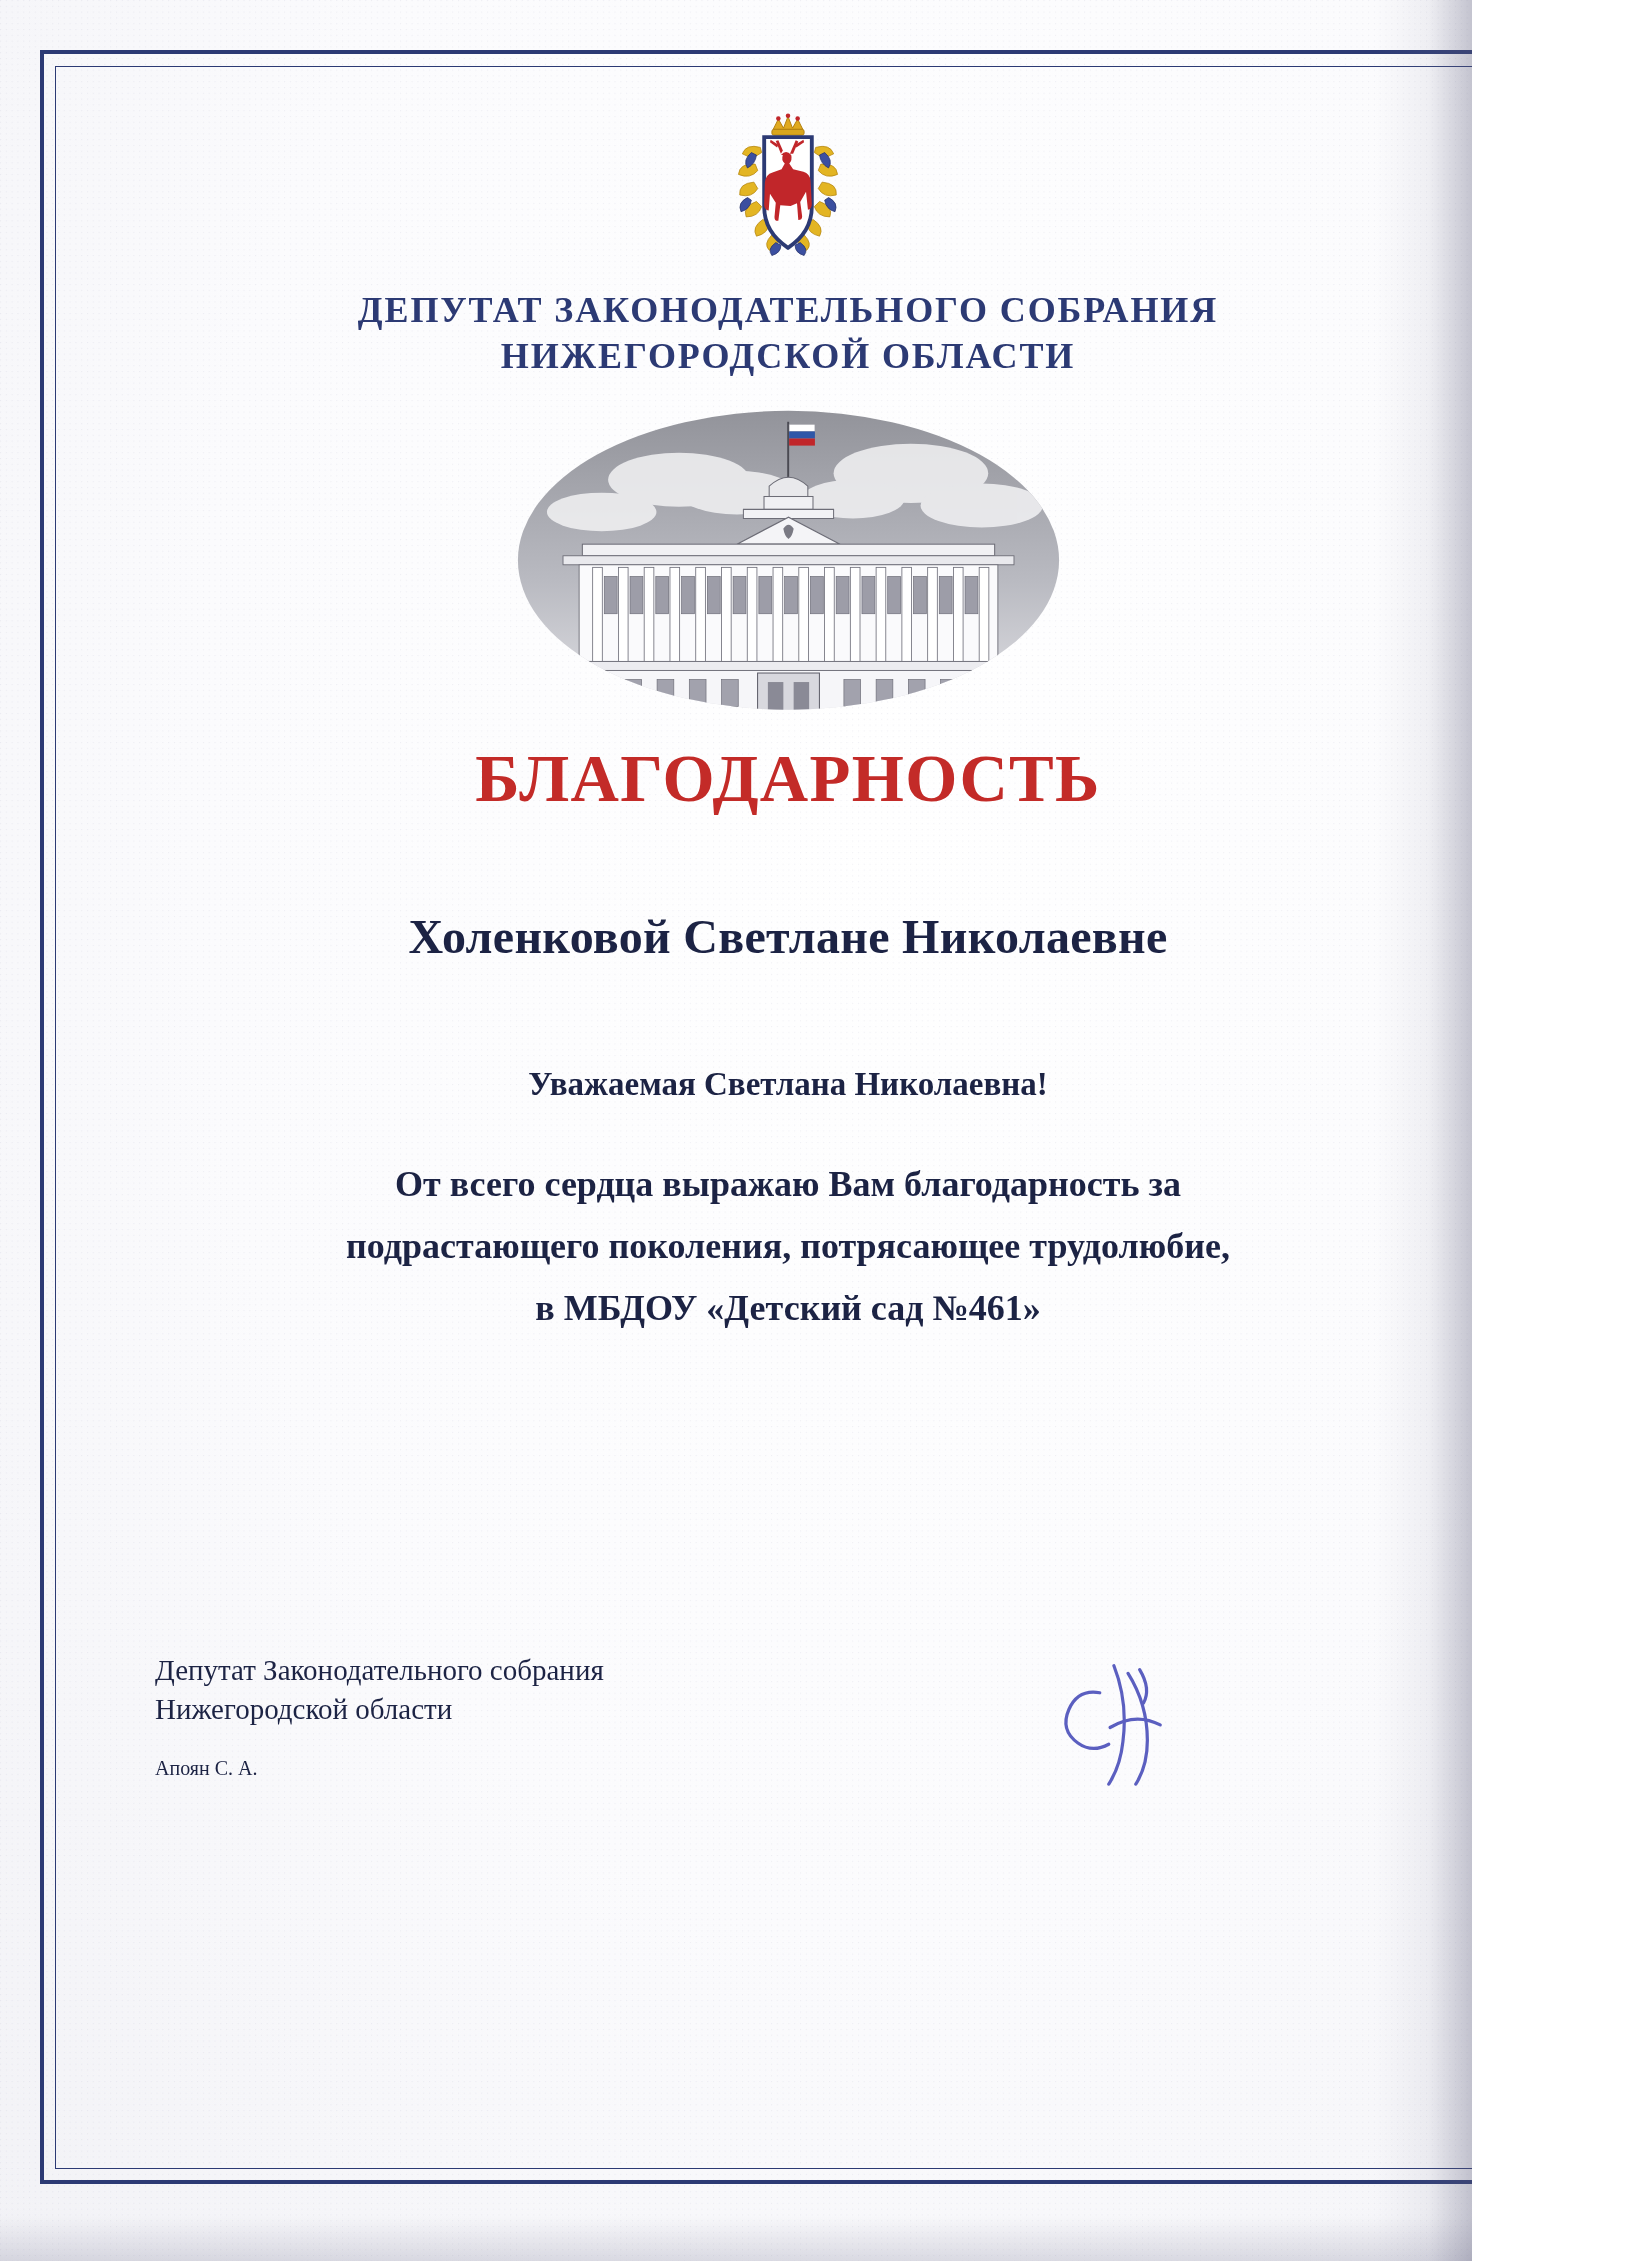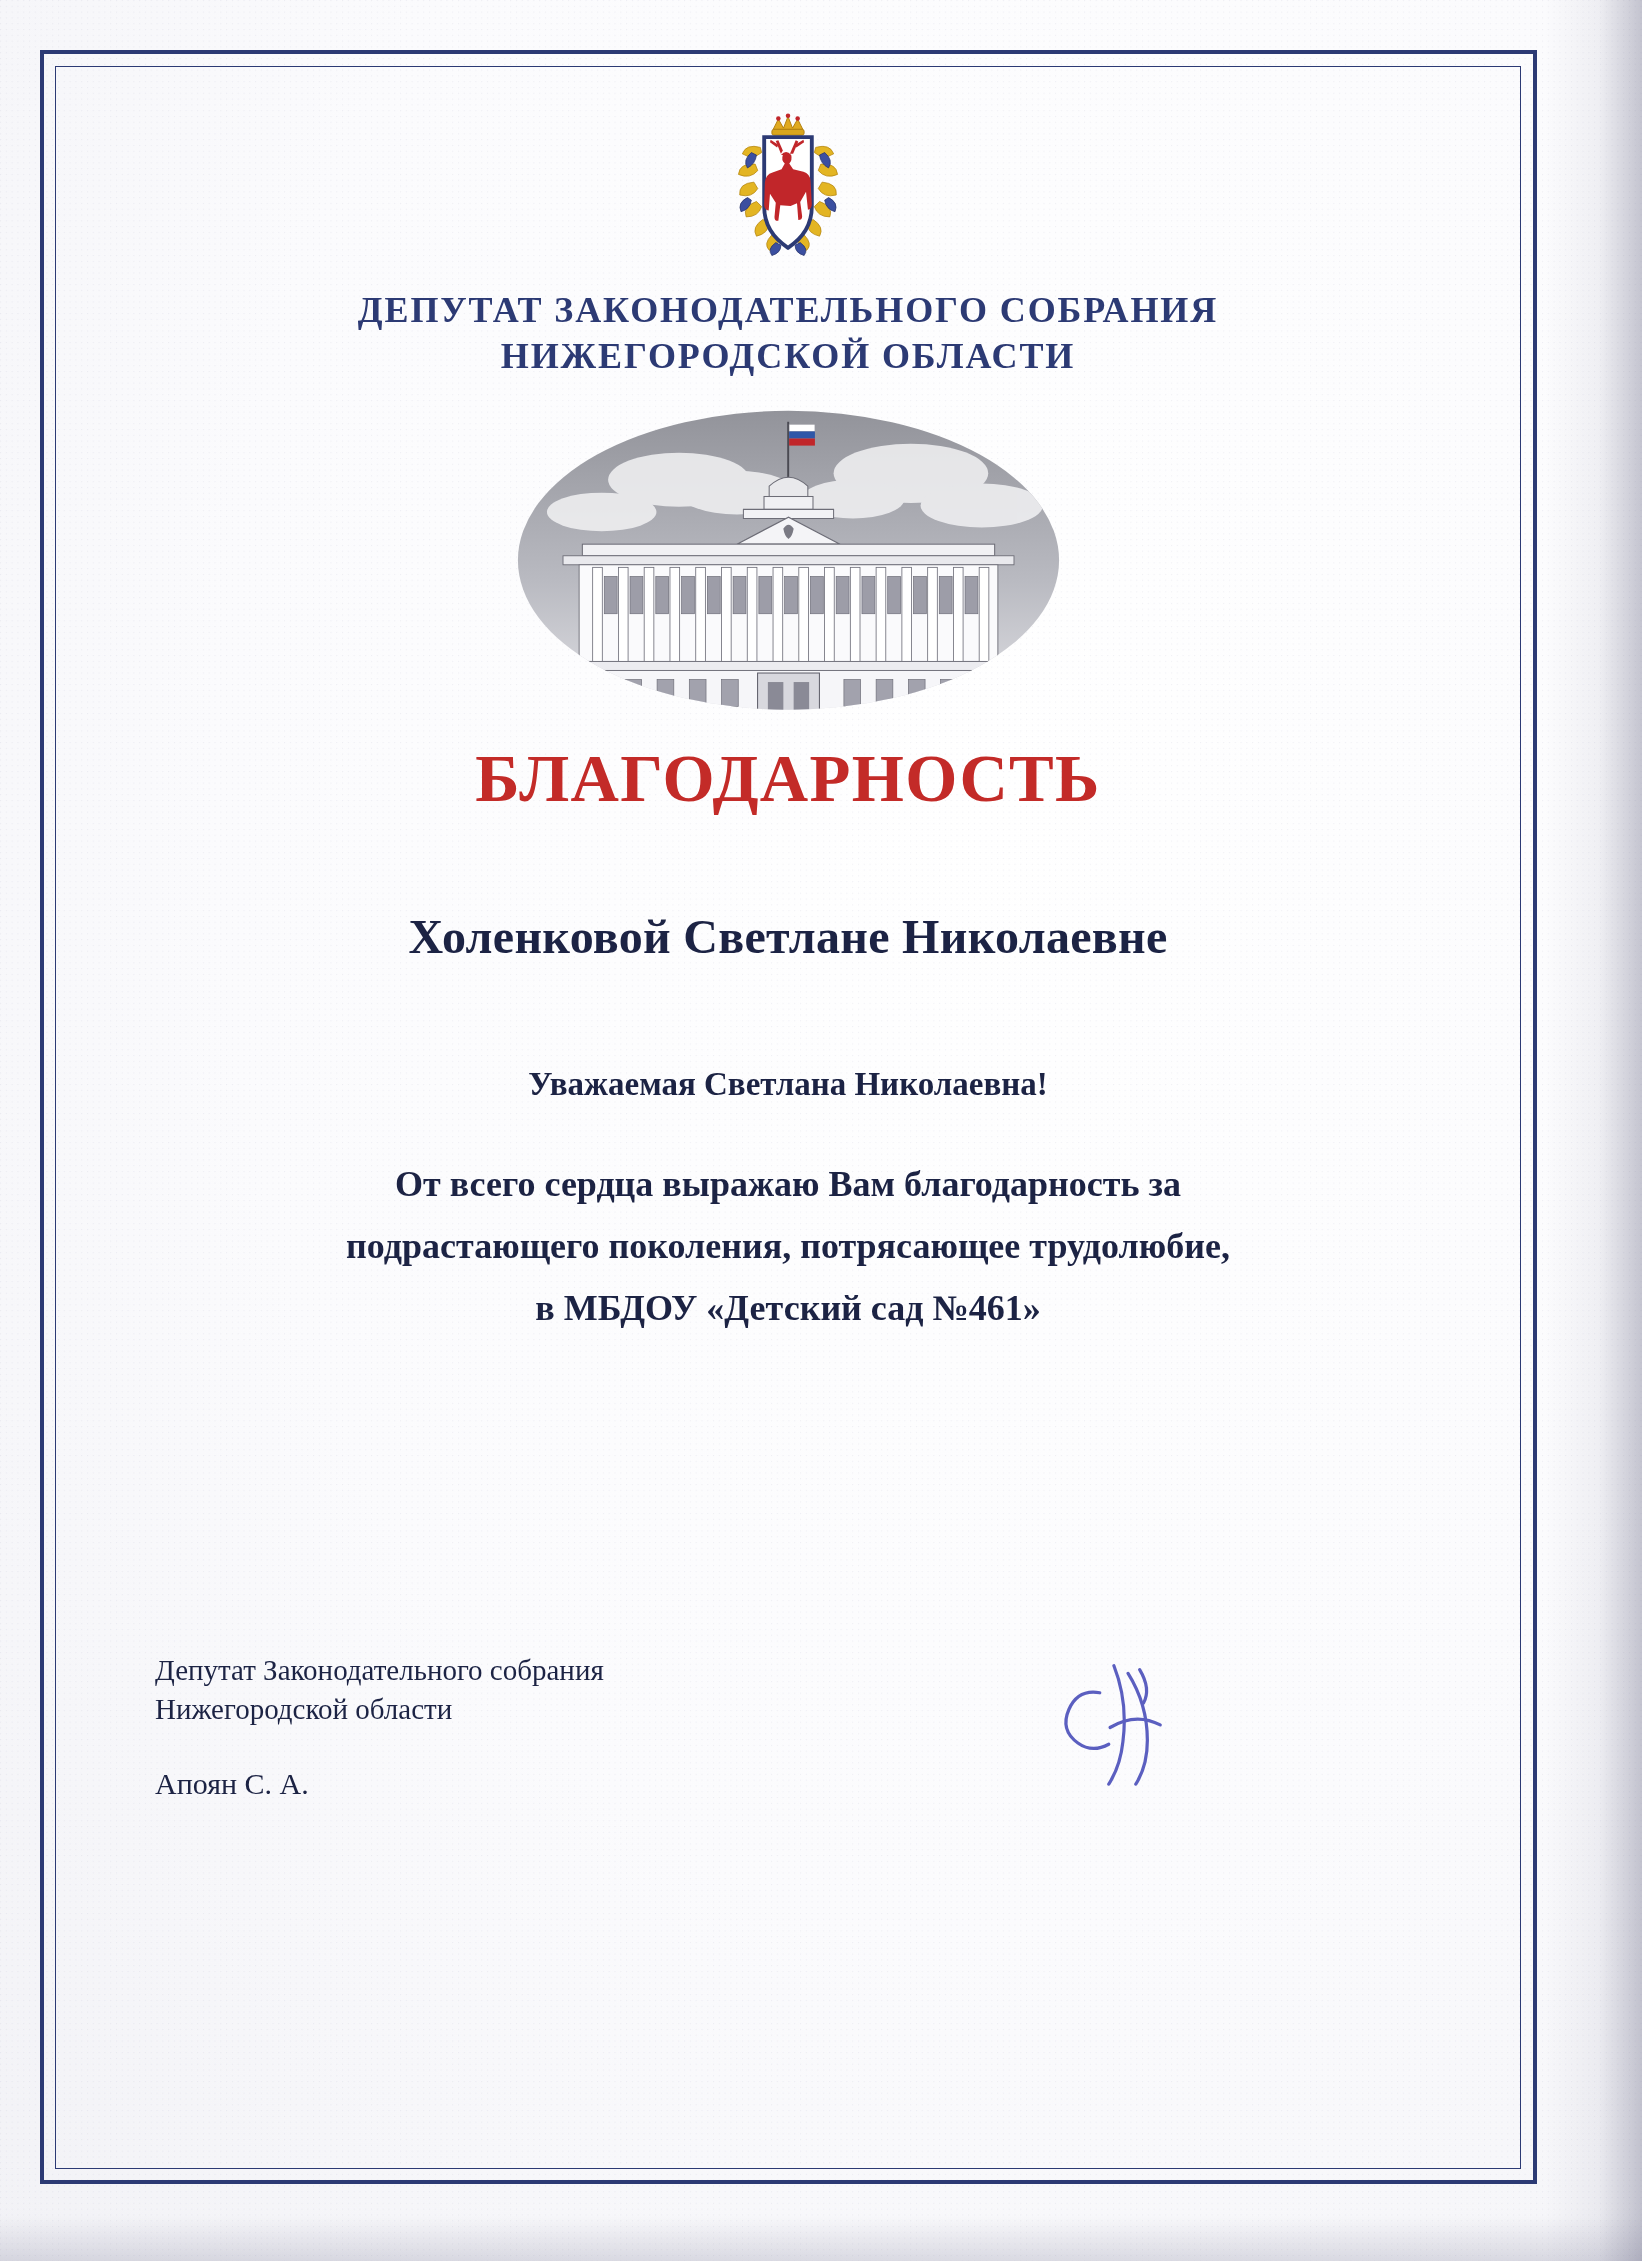--- a/index.html
+++ b/index.html
@@ -10,21 +10,21 @@
   body {
     width: 1642px;
     height: 2261px;
     font-family: "Liberation Serif", serif;
     overflow: hidden;
   }
 
   
   .scan {
     position: relative;
-    width: 1642px;
+    width: 1472px;
     height: 2261px;
     background:
       radial-gradient(ellipse at 60% 35%, #ffffff 0%, #fbfbfd 55%, #f2f2f6 100%);
     overflow: hidden;
   }
   
   .scan::before {
     content: "";
     position: absolute;
     inset: 0;
@@ -159,22 +159,22 @@
     color: #1c2344;
   }
   .sign-role {
     font-family: "Liberation Serif", serif;
     font-size: 29px;
     line-height: 1.34;
     font-weight: 400;
   }
   .sign-name {
     font-family: "Liberation Serif", serif;
-    font-size: 30px;
-    margin-top: 38px;
+    font-size: 20px;
+    margin-top: 28px;
     font-weight: 400;
   }
   .signature-mark {
     position: absolute;
     left: 1038px;
     top: 1631px;
     width: 193px;
     height: 193px;
   }
 </style>

